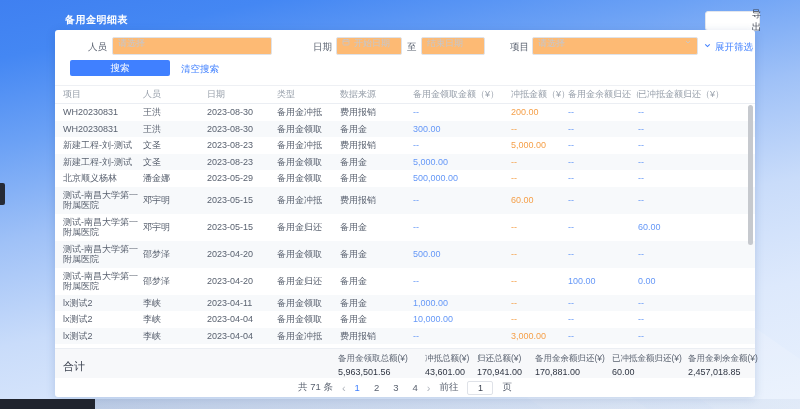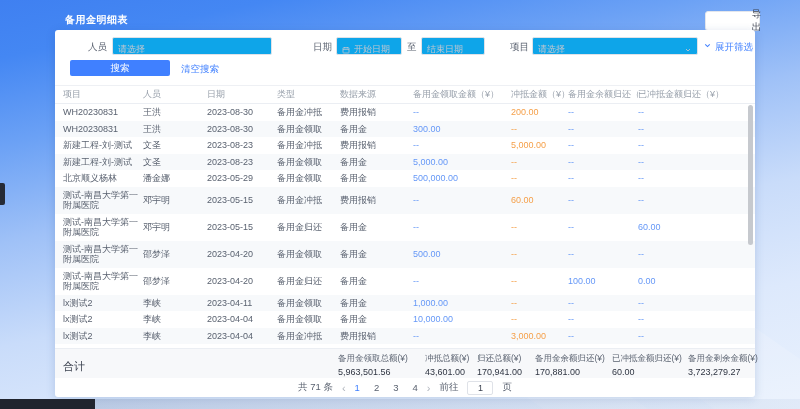--- a/index.html
+++ b/index.html
@@ -19,21 +19,21 @@
     background:#fff; border:1px solid #e3e6ec; border-radius:3px; font-size:9.5px; color:#3c4250;
     display:flex; align-items:center; justify-content:center; gap:4px; cursor:pointer;
     font-family:inherit;padding-left:44px; }
 
   .card { position:absolute; left:55px; top:30px; width:700px; height:367px; background:#fff;
     border-radius:3px; box-shadow:0 2px 10px rgba(30,70,140,0.18); }
 
   
   .flabel { position:absolute; top:12px; font-size:9.5px; color:#5a6270; line-height:10px; }
   .finput { position:absolute; top:7px; height:18px; border:1px solid #dfe2e8; border-radius:2px;
-    background:#0ea5e9; display:flex; align-items:flex-end; padding:0 5px; gap:4px; }
+    background:#fdba74; display:flex; align-items:flex-start; padding:0 5px; gap:4px; }
   .finput input { border:none; outline:none; width:100%; font-size:9px; color:#3c4250; font-family:inherit; background:transparent; }
   .finput input::placeholder { color:#c2c7d0; }
   .chev { margin-left:auto; flex:none; }
   .expand-link { position:absolute; left:648px; top:11px; display:flex; gap:3px;
     color:#4080ff; font-size:9.5px; cursor:pointer; }
 
   .search-btn { position:absolute; left:15px; top:30px; width:100px; height:16px; background:#4080ff;
     border:none; border-radius:2px; color:#fff; font-size:9.5px; cursor:pointer; font-family:inherit; }
   .clear-link { position:absolute; left:126px; top:33px; color:#4080ff; font-size:9.5px; cursor:pointer; text-decoration:none; }
 
@@ -296,21 +296,21 @@
         <div class="stat">
           <div class="stat-label">备用金余额归还(¥)</div>
           <div class="stat-value">170,881.00</div>
         </div>
         <div class="stat">
           <div class="stat-label">已冲抵金额归还(¥)</div>
           <div class="stat-value">60.00</div>
         </div>
         <div class="stat">
           <div class="stat-label">备用金剩余金额(¥)</div>
-          <div class="stat-value">3,723,279.27</div>
+          <div class="stat-value">2,457,018.85</div>
         </div>
       </div>
   </div>
 
   <div class="pagination">
     <span>共 71 条</span>
     <span class="pg-arrow">‹</span>
     <span id="pages">
         <span class="pg-num active">1</span>
         <span class="pg-num">2</span>

